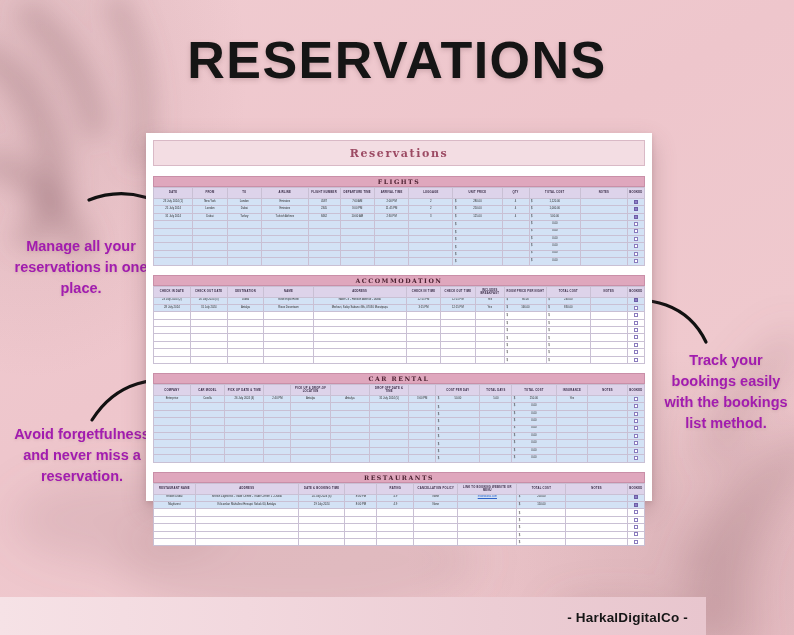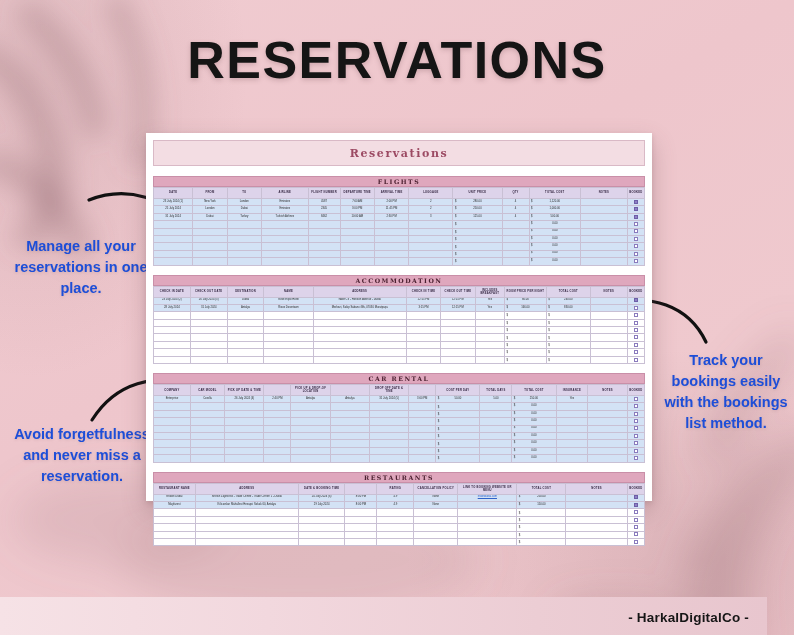--- a/index.html
+++ b/index.html
@@ -31,21 +31,21 @@
     text-shadow: 0 2px 5px rgba(120,80,85,0.28);
   }
 
   
   .callout {
     position: absolute;
     text-align: center;
     font-size: 14.5px;
     font-weight: 700;
     line-height: 1.45;
-    color: #1d4ed8;
+    color: #a21caf;
     text-shadow: 0 1px 3px rgba(120,80,85,0.18);
   }
   #callout-left-top   { left: 6px;  top: 236px; width: 150px; }
   #callout-left-bottom{ left: 12px; top: 424px; width: 140px; }
   #callout-right      { left: 660px; top: 350px; width: 132px; }
 
   .arrow { position: absolute; pointer-events: none; }
 
   
   #sheet {
@@ -130,21 +130,21 @@
     width: 4px; height: 4px;
     border: 0.6px solid #8a7bbd;
     display: inline-block;
     background: #ffffff;
     vertical-align: middle;
   }
   .cb.on { background: #8f81c4; border-color: #6d5ea8; }
 
   
   #footer-bar {
-    position: absolute; left: 0; bottom: 0; width: 767px; height: 38px;
+    position: absolute; left: 0; bottom: 0; width: 706px; height: 38px;
     background: linear-gradient(90deg,#f6e2e6 0%, #f2d8de 35%, #eccdd4 70%, #e8c6ce 100%);
   }
   #brand {
     position: absolute; right: 18px; bottom: 10px;
     font-size: 13.5px; font-weight: 700; color: #161616;
     letter-spacing: 0.2px;
   }
 </style>
 </head>
 <body>

